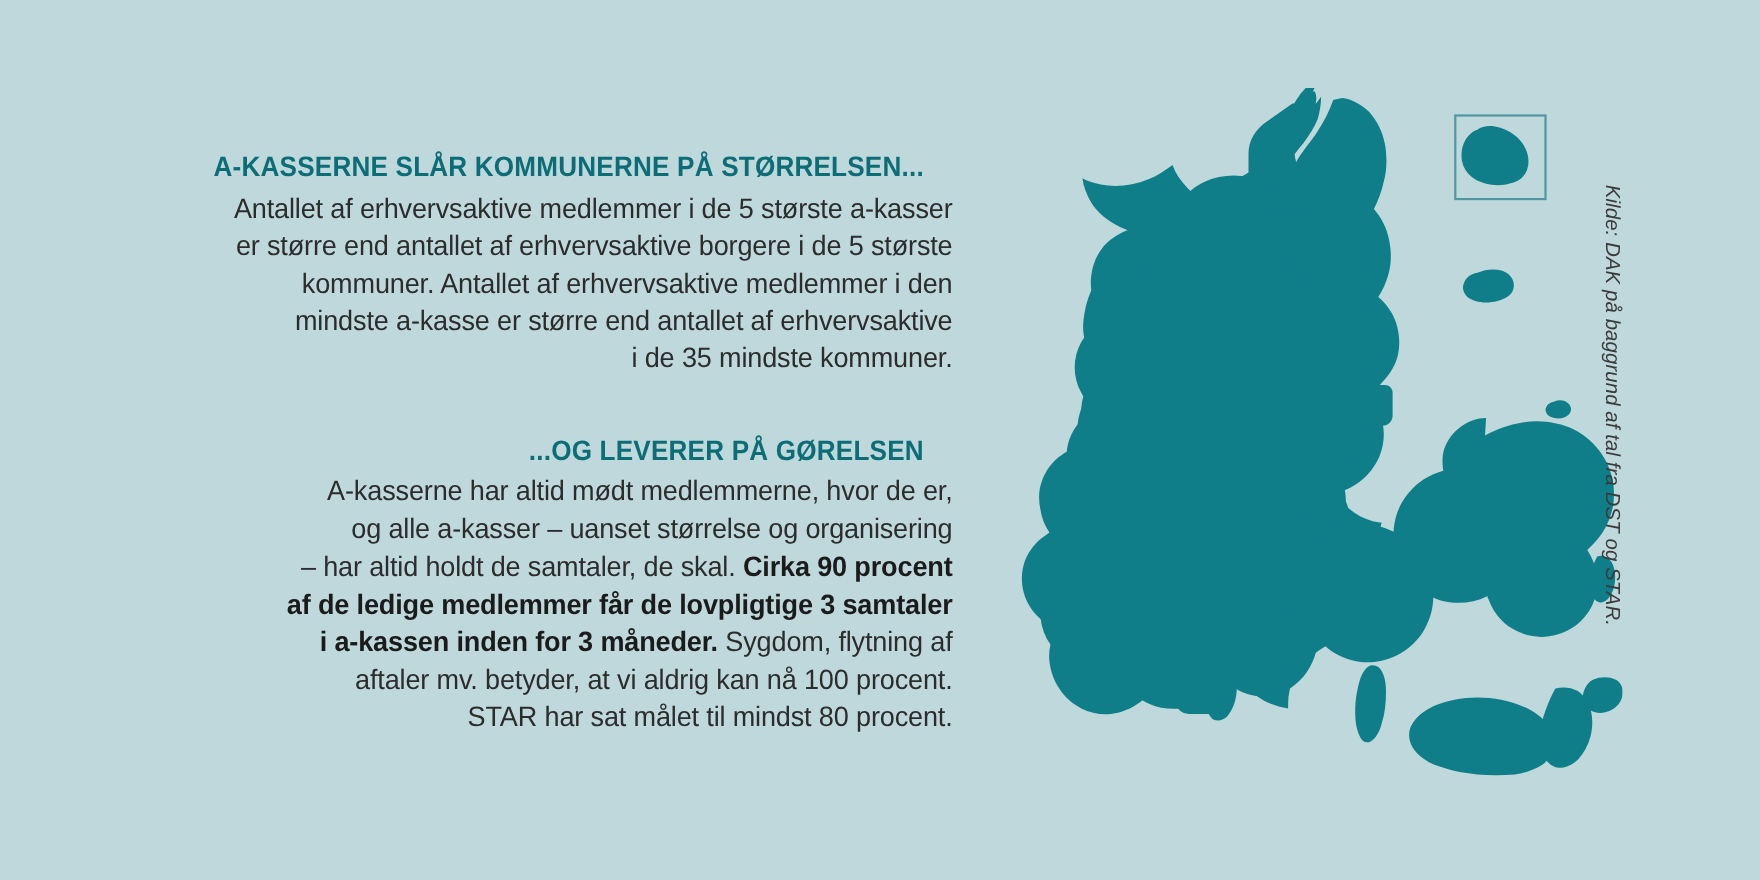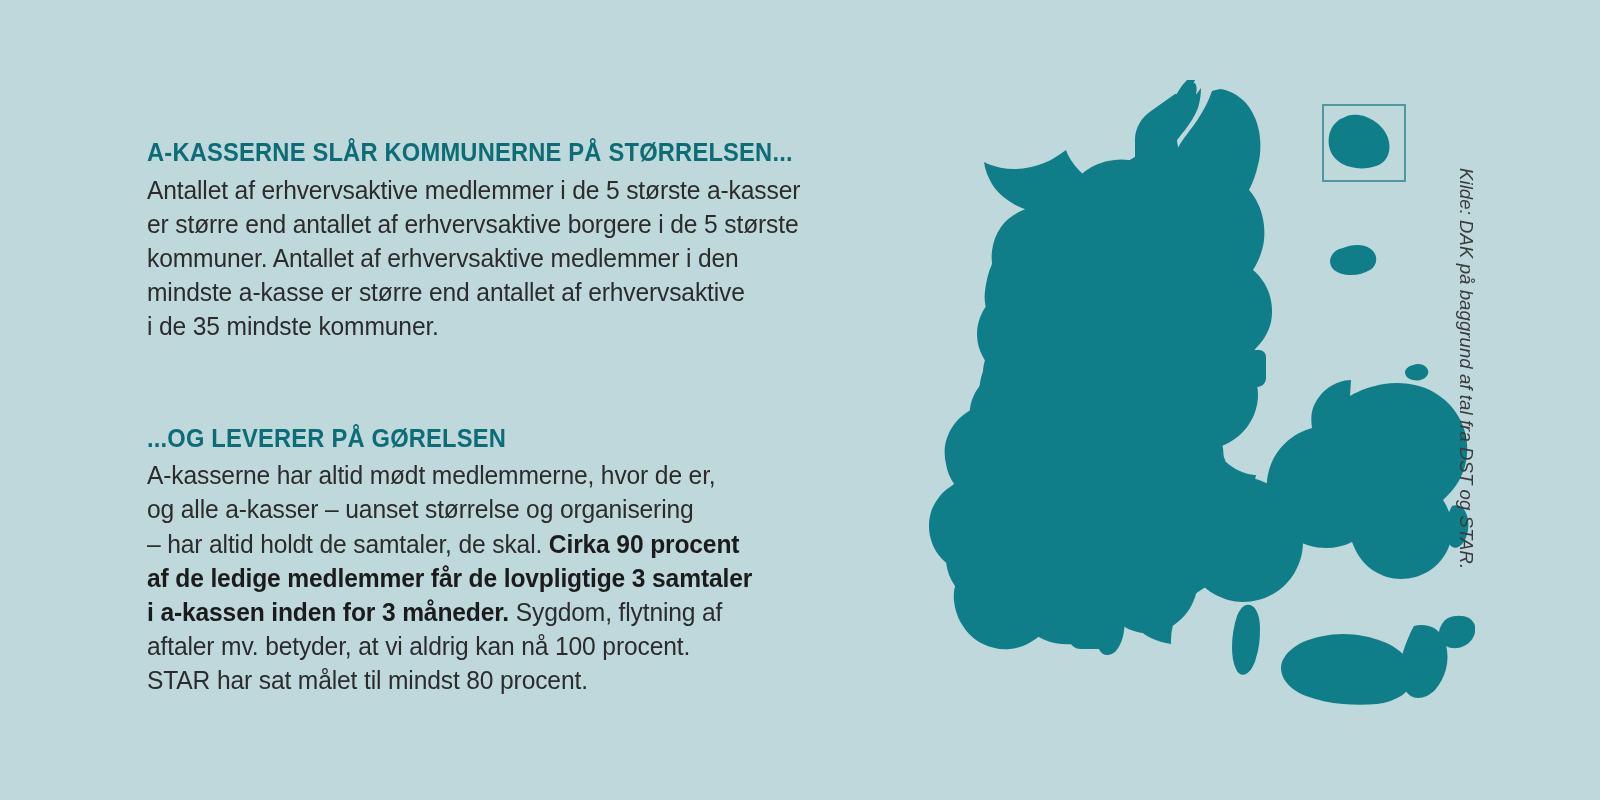--- a/index.html
+++ b/index.html
@@ -21,24 +21,25 @@
     height: 800px;
     background: #bed8dc;
   }
 
   
   .text-column {
     position: absolute;
     left: 147px;
     top: 138px;
     width: 745px;
+    text-align: right;
   }
 
   .block { margin: 0 0 0 0; }
-  .block.second { margin-top: 80px; }
+  .block.second { margin-top: 52px; }
 
   .block-heading {
     color: #0d6d77;
     font-family: "Liberation Sans Narrow", "Liberation Sans", sans-serif;
     font-weight: bold;
     font-size: 25.5px;
     letter-spacing: 0.2px;
     line-height: 1.12;
     margin: 0 0 6px 0;
     text-transform: uppercase;

